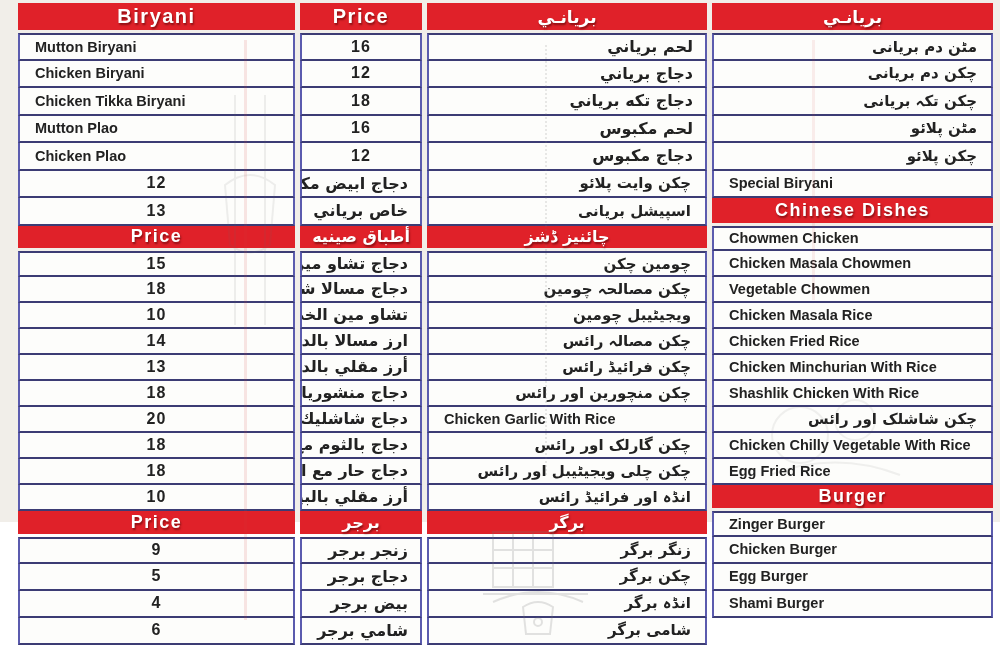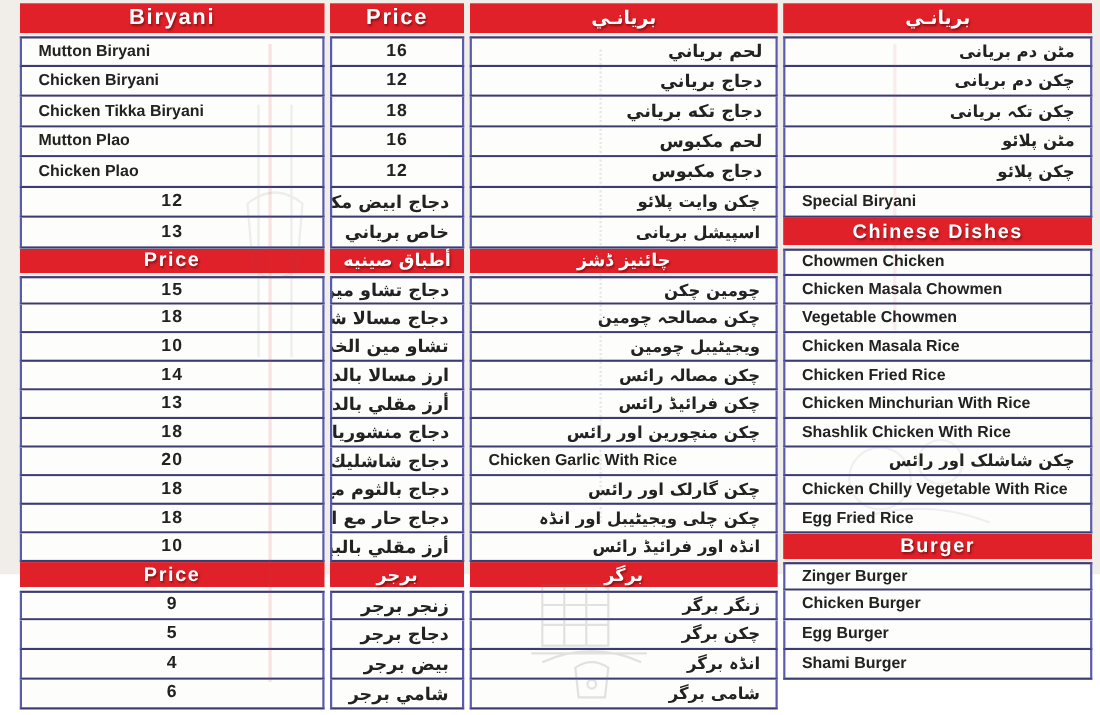--- a/index.html
+++ b/index.html
@@ -139,21 +139,21 @@
       <div class="cell price">20</div>
       <div class="cell ar">دجاج شاشليك مع أرز</div>
       <div class="cell en">Chicken Garlic With Rice</div>
       <div class="cell ur">چکن شاشلک اور رائس</div>
       <div class="cell price">18</div>
       <div class="cell ar">دجاج بالثوم مع الأرز</div>
       <div class="cell ur">چکن گارلک اور رائس</div>
       <div class="cell en">Chicken Chilly Vegetable With Rice</div>
       <div class="cell price">18</div>
       <div class="cell ar">دجاج حار مع الخضار</div>
-      <div class="cell ur">چکن چلی ویجیٹیبل اور انڈہ</div>
+      <div class="cell ur">چکن چلی ویجیٹیبل اور رائس</div>
       <div class="cell en">Egg Fried Rice</div>
       <div class="cell price">10</div>
       <div class="cell ar">أرز مقلي بالبيض</div>
       <div class="cell ur">انڈہ اور فرائیڈ رائس</div>
       <div class="hdr hdr-en">Burger</div>
       <div class="hdr hdr-en">Price</div>
       <div class="hdr hdr-ar">برجر</div>
       <div class="hdr hdr-ar">برگر</div>
       <div class="cell en first">Zinger Burger</div>
       <div class="cell price first">9</div>

